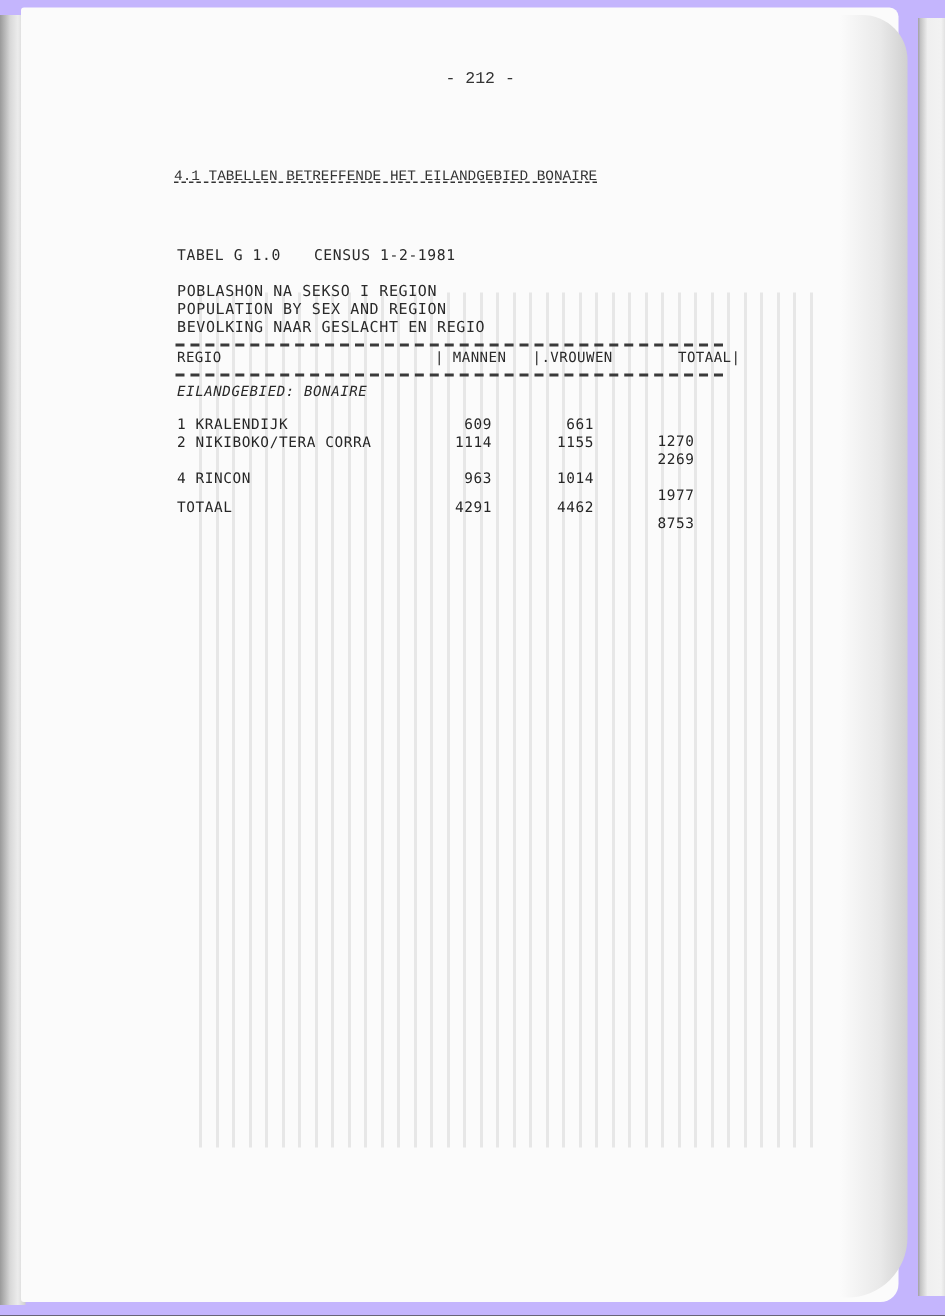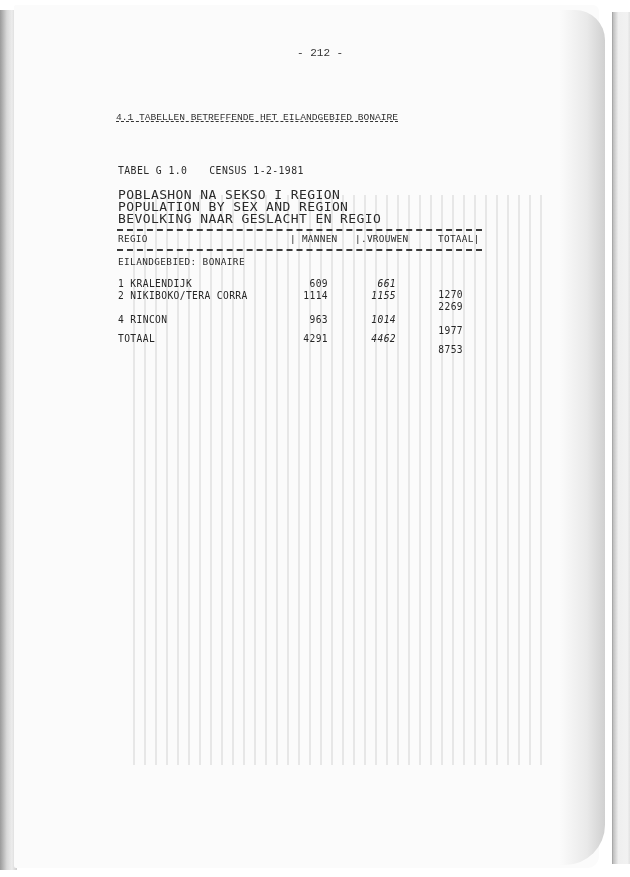--- a/index.html
+++ b/index.html
@@ -7,21 +7,21 @@
     padding: 0;
     width: 630px;
     height: 877px;
     background: #111;
     overflow: hidden;
   }
   .scan {
     position: relative;
     width: 630px;
     height: 877px;
-    background: #ffffff;
+    background: #c4b5fd;
   }
   .page {
     position: absolute;
     left: 14px;
     top: 5px;
     width: 585px;
     height: 863px;
     background: #fbfbfb;
     border-radius: 2px 6px 12px 2px;
   }
@@ -89,21 +89,21 @@
     top: 165px;
     font-size: 9.8px;
     letter-spacing: 0.4px;
   }
   .table-title .census {
     margin-left: 22px;
   }
   .subtitles {
     left: 118px;
     top: 189px;
-    font-size: 13px;
+    font-size: 10px;
     line-height: 12px;
     letter-spacing: 0.4px;
   }
   .rule {
     position: absolute;
     left: 117px;
     width: 365px;
     height: 0;
     border-top: 2px dashed #3a3a3a;
   }
@@ -116,35 +116,36 @@
     font-size: 9.4px;
     color: #2a2a2a;
     letter-spacing: 0.3px;
   }
   .header-row span { position: absolute; white-space: pre; }
   .region-label {
     left: 118px;
     top: 256px;
     font-size: 9.4px;
     letter-spacing: 0.4px;
+    font-style: italic;
   }
   .data-row {
     position: absolute;
     left: 118px;
     width: 365px;
     height: 12px;
     font-family: "DejaVu Sans Mono", monospace;
     font-size: 9.6px;
     color: #262626;
     letter-spacing: 0.4px;
   }
   .data-row span { position: absolute; white-space: pre; }
   .num { text-align: right; width: 40px; }
   .c1 { left: 170px; }
-  .c2 { left: 238px; font-style: italic; }
+  .c2 { left: 238px; }
   .c3 { left: 305px; margin-top: 11px; }
 </style>
 </head>
 <body>
 
 <div class="scan">
   <div class="left-edge"></div>
   <div class="page">
     <div class="bleed"></div>
   </div>
@@ -157,21 +158,21 @@
   <div class="text table-title"><span>TABEL G 1.0</span><span class="census">CENSUS 1-2-1981</span></div>
 
   <div class="text subtitles"><div>POBLASHON NA SEKSO I REGION</div><div>POPULATION BY SEX AND REGION</div><div>BEVOLKING NAAR GESLACHT EN REGIO</div></div>
 
   <div class="rule" style="top:229px"></div>
 
   <div class="header-row">
     <span style="left:0">REGIO</span>
     <span style="left:172px">| MANNEN</span>
     <span style="left:237px">|.VROUWEN</span>
-    <span style="left:320px">TOTAAL|</span>
+    <span style="left:334px">TOTAAL|</span>
   </div>
 
   <div class="rule" style="top:249px"></div>
 
   <div class="text region-label">EILANDGEBIED: BONAIRE</div>
 
   <div class="data-row" style="top:278px">
     <span style="left:0">1 KRALENDIJK</span>
     <span class="num c1">609</span>
     <span class="num c2">661</span>

